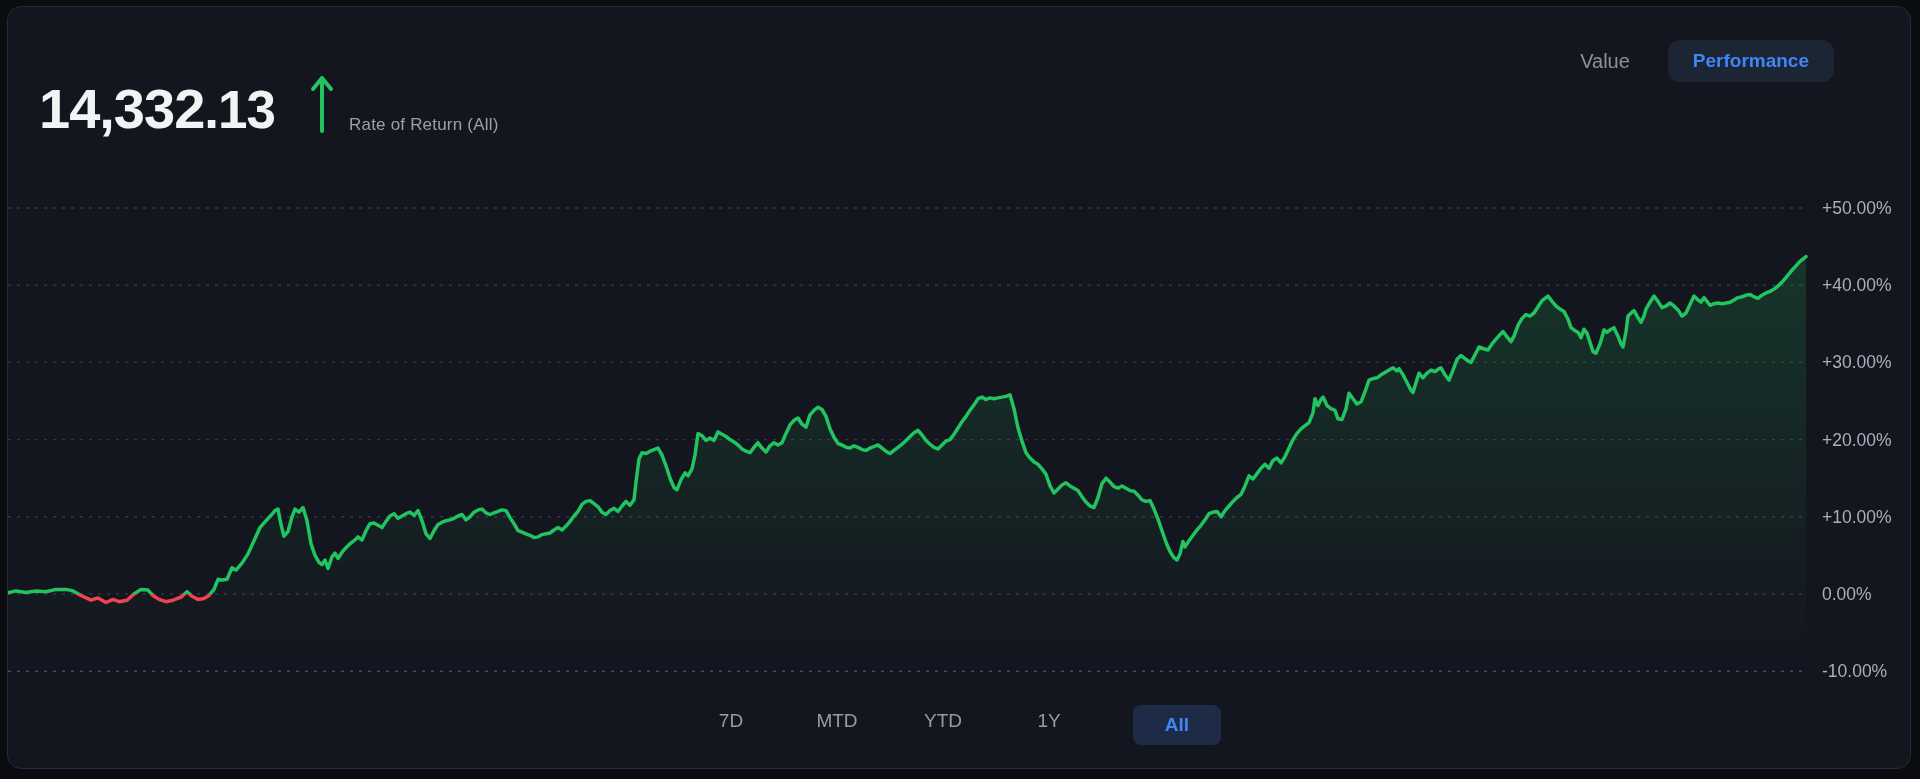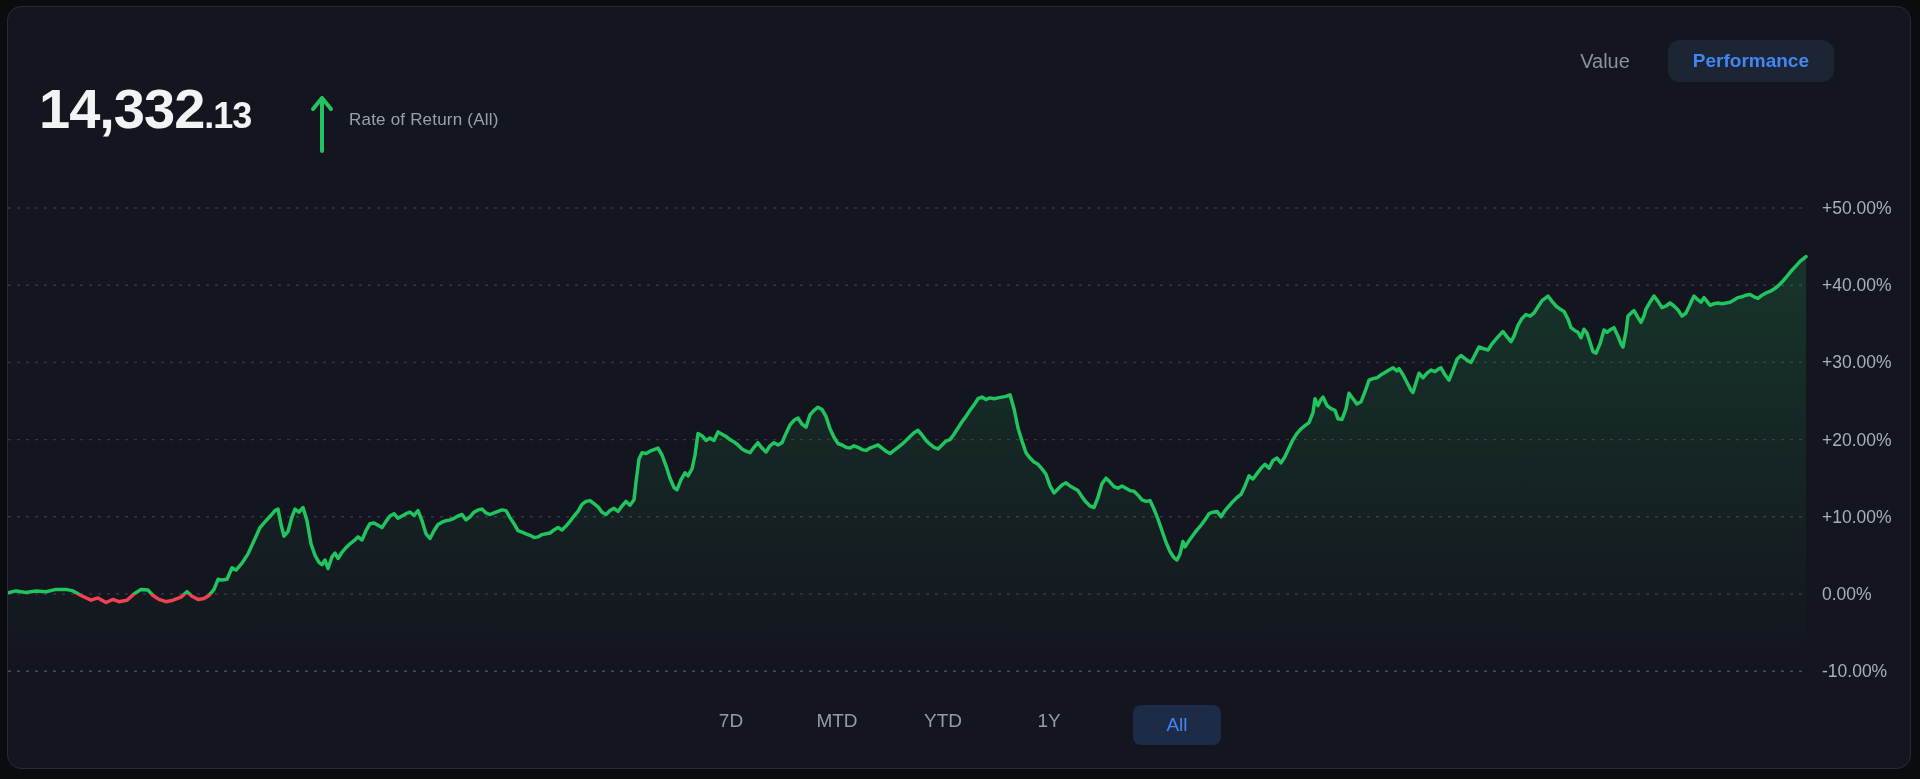--- a/index.html
+++ b/index.html
@@ -8,40 +8,40 @@
 
   .card { position:absolute; left:7px; top:6px; width:1904px; height:763px;
     background:var(--card-bg,#14161f); border:1px solid var(--card-border,#262b37);
     border-radius:14px; overflow:hidden; }
 
   svg.chart { position:absolute; left:0; top:0; width:1904px; height:763px; display:block; }
 
   .big-value { position:absolute; left:31px; top:74px; line-height:1;
     color:var(--text-primary,#f2f3f5); font-weight:700; letter-spacing:-1px; white-space:nowrap; }
   .big-value .int { font-size:56px; }
-  .big-value .dec { font-size:36px;margin-top:44px; }
+  .big-value .dec { font-size:53px;margin-top:44px; }
 
-  .ror { position:absolute; left:301px; top:58px; display:flex; align-items:center;margin-top:20px; }
+  .ror { position:absolute; left:301px; top:58px; display:flex; align-items:flex-end; }
   .ror-arrow { width:26px; height:64px; margin-top:6px; }
   .ror-text { margin-left:14px; }
   .ror-label { font-size:17px; color:var(--text-muted,#9aa0aa); letter-spacing:.2px; }
   .ror-value { font-size:37px; color:var(--green,#21c45f); margin-top:4px; font-weight:500; letter-spacing:-.5px; }
 
   .view-toggle { position:absolute; top:33px; right:76px; display:flex; align-items:center; gap:38px; }
   .tab-plain { font-size:20px; color:var(--tab-inactive,#8b909a); cursor:pointer;margin-left:20px; }
   .tab-pill { height:42px; padding:0 25px; display:flex; align-items:center; justify-content:center;
     font-size:19px; font-weight:600; color:var(--blue,#4286f6);
     background:var(--button-bg,#1c2534); border-radius:12px; cursor:pointer; }
 
   .timeframes { position:absolute; left:12px; right:0; top:694px; height:40px;
     display:flex; align-items:center; justify-content:center; gap:62px; }
   .tf { font-size:19px; color:var(--timeframe-text,#969ca6); min-width:44px; text-align:center;
     height:40px; line-height:40px; cursor:pointer; border-radius:8px; }
   .tf.active { min-width:88px; background:var(--active-button-bg,#1d2b47);
-    color:var(--blue,#4286f6); font-weight:400;margin-top:8px; }
+    color:var(--blue,#4286f6); font-weight:700;margin-top:8px; }
 </style>
 </head>
 <body>
 
 <div class="card">
 
   <svg class="chart" id="perf-chart" viewBox="0 0 1904 763">
       <defs>
         <linearGradient id="areaGrad" gradientUnits="userSpaceOnUse" x1="0" y1="200" x2="0" y2="645">
           <stop offset="0" stop-color="rgba(34,197,94,0.20)"></stop>

